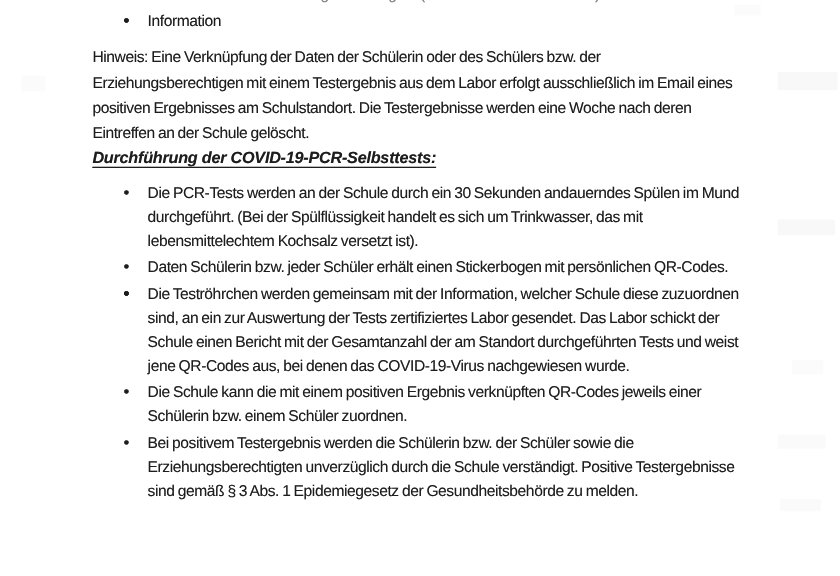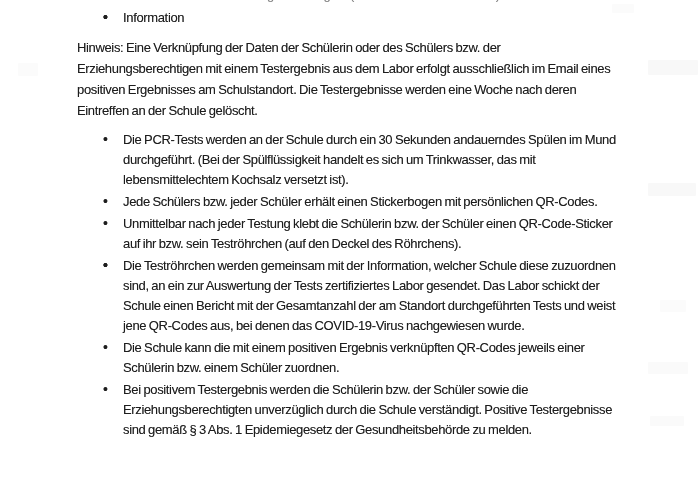--- a/index.html
+++ b/index.html
@@ -96,33 +96,33 @@
       <span class="bullet">•</span>
     </li>
     <li>
       <span class="bullet">•</span>
       <span>Information</span>
     </li>
   </ul>
 
   <p class="note txt">Hinweis: Eine Verknüpfung der Daten der Schülerin oder des Schülers bzw. der Erziehungsberechtigen mit einem Testergebnis aus dem Labor erfolgt ausschließlich im Email eines positiven Ergebnisses am Schulstandort. Die Testergebnisse werden eine Woche nach deren Eintreffen an der Schule gelöscht.</p>
 
+  <h2 class="heading">Durchführung der COVID-19-PCR-Selbsttests:</h2>
 
   <ul class="blist proc-list txt">
     <li>
       <span class="bullet">•</span>
       <span>Die PCR-Tests werden an der Schule durch ein 30 Sekunden andauerndes Spülen im Mund durchgeführt. (Bei der Spülflüssigkeit handelt es sich um Trinkwasser, das mit lebensmittelechtem Kochsalz versetzt ist).</span>
     </li>
     <li>
       <span class="bullet">•</span>
-      <span>Jede Schülers bzw. jeder Schüler erhält einen Stickerbogen mit persönlichen QR-Codes.</span>
+      <span>Daten Schülerin bzw. jeder Schüler erhält einen Stickerbogen mit persönlichen QR-Codes.</span>
     </li>
     <li>
       <span class="bullet">•</span>
-      <span>Unmittelbar nach jeder Testung klebt die Schülerin bzw. der Schüler einen QR-Code-Sticker auf ihr bzw. sein Teströhrchen (auf den Deckel des Röhrchens).</span>
     </li>
     <li>
       <span class="bullet">•</span>
     </li>
     <li>
       <span class="bullet">•</span>
       <span>Die Teströhrchen werden gemeinsam mit der Information, welcher Schule diese zuzuordnen sind, an ein zur Auswertung der Tests zertifiziertes Labor gesendet. Das Labor schickt der Schule einen Bericht mit der Gesamtanzahl der am Standort durchgeführten Tests und weist jene QR-Codes aus, bei denen das COVID-19-Virus nachgewiesen wurde.</span>
     </li>
     <li>
       <span class="bullet">•</span>

